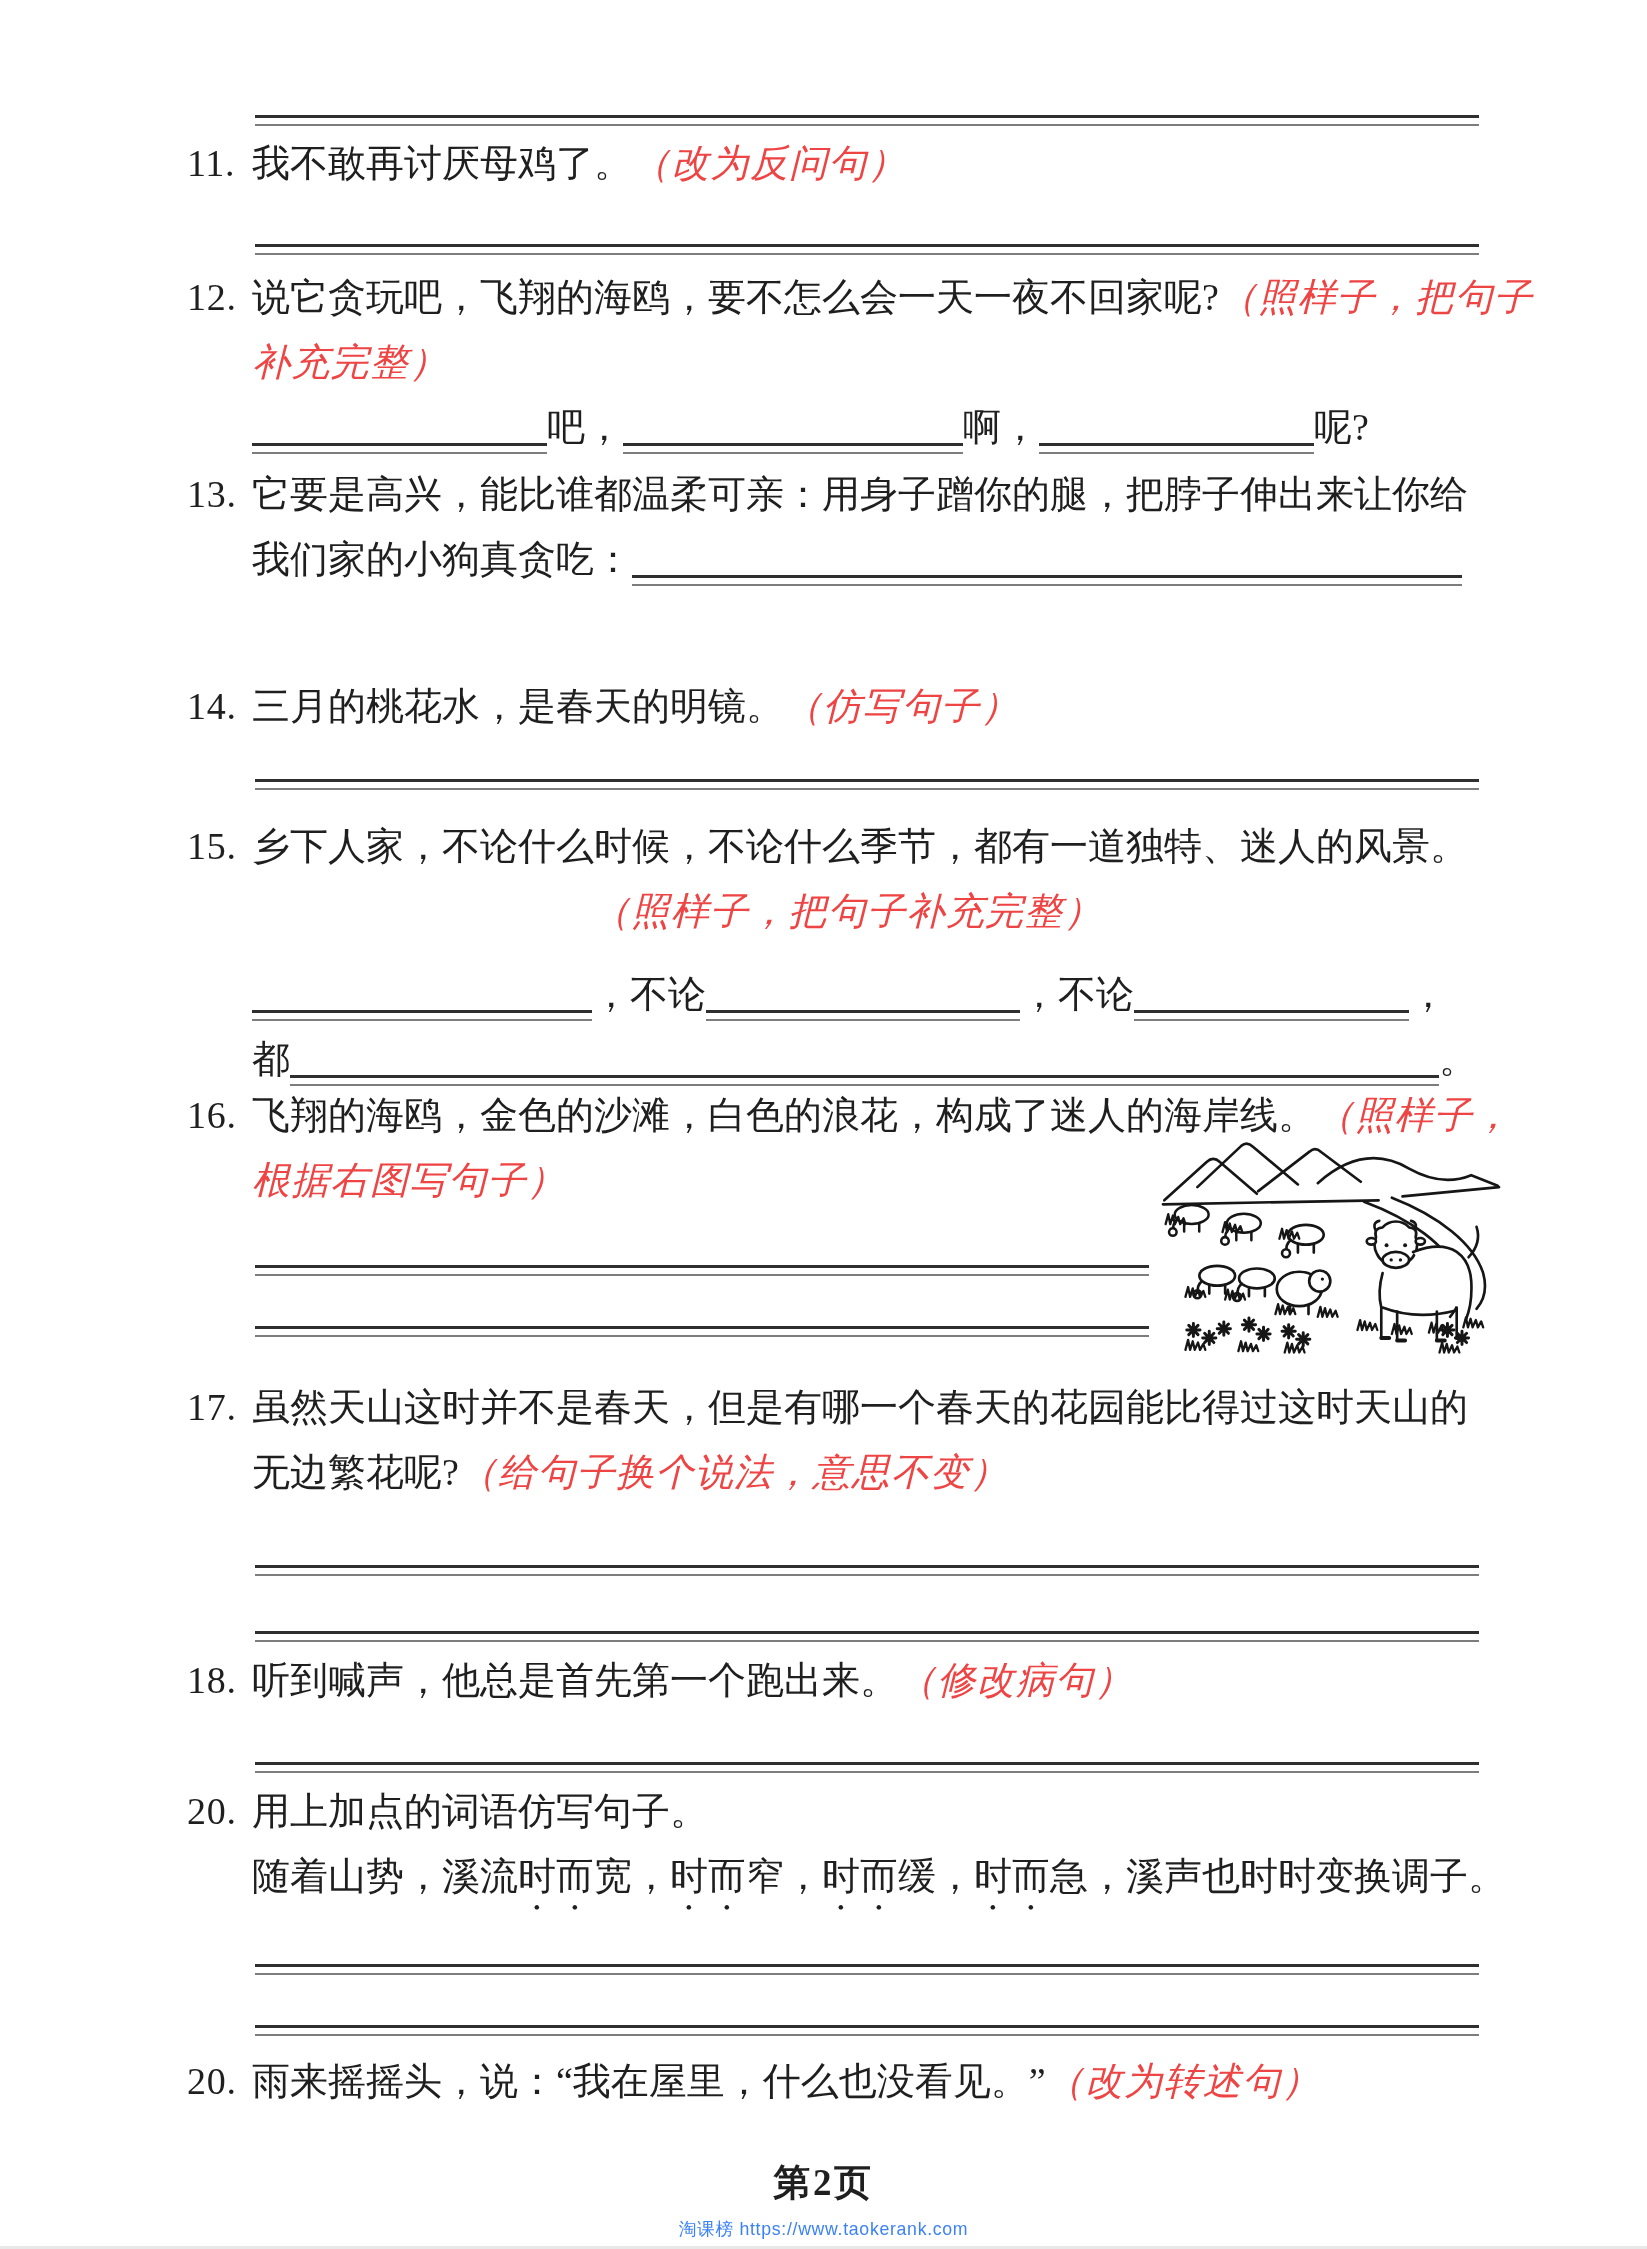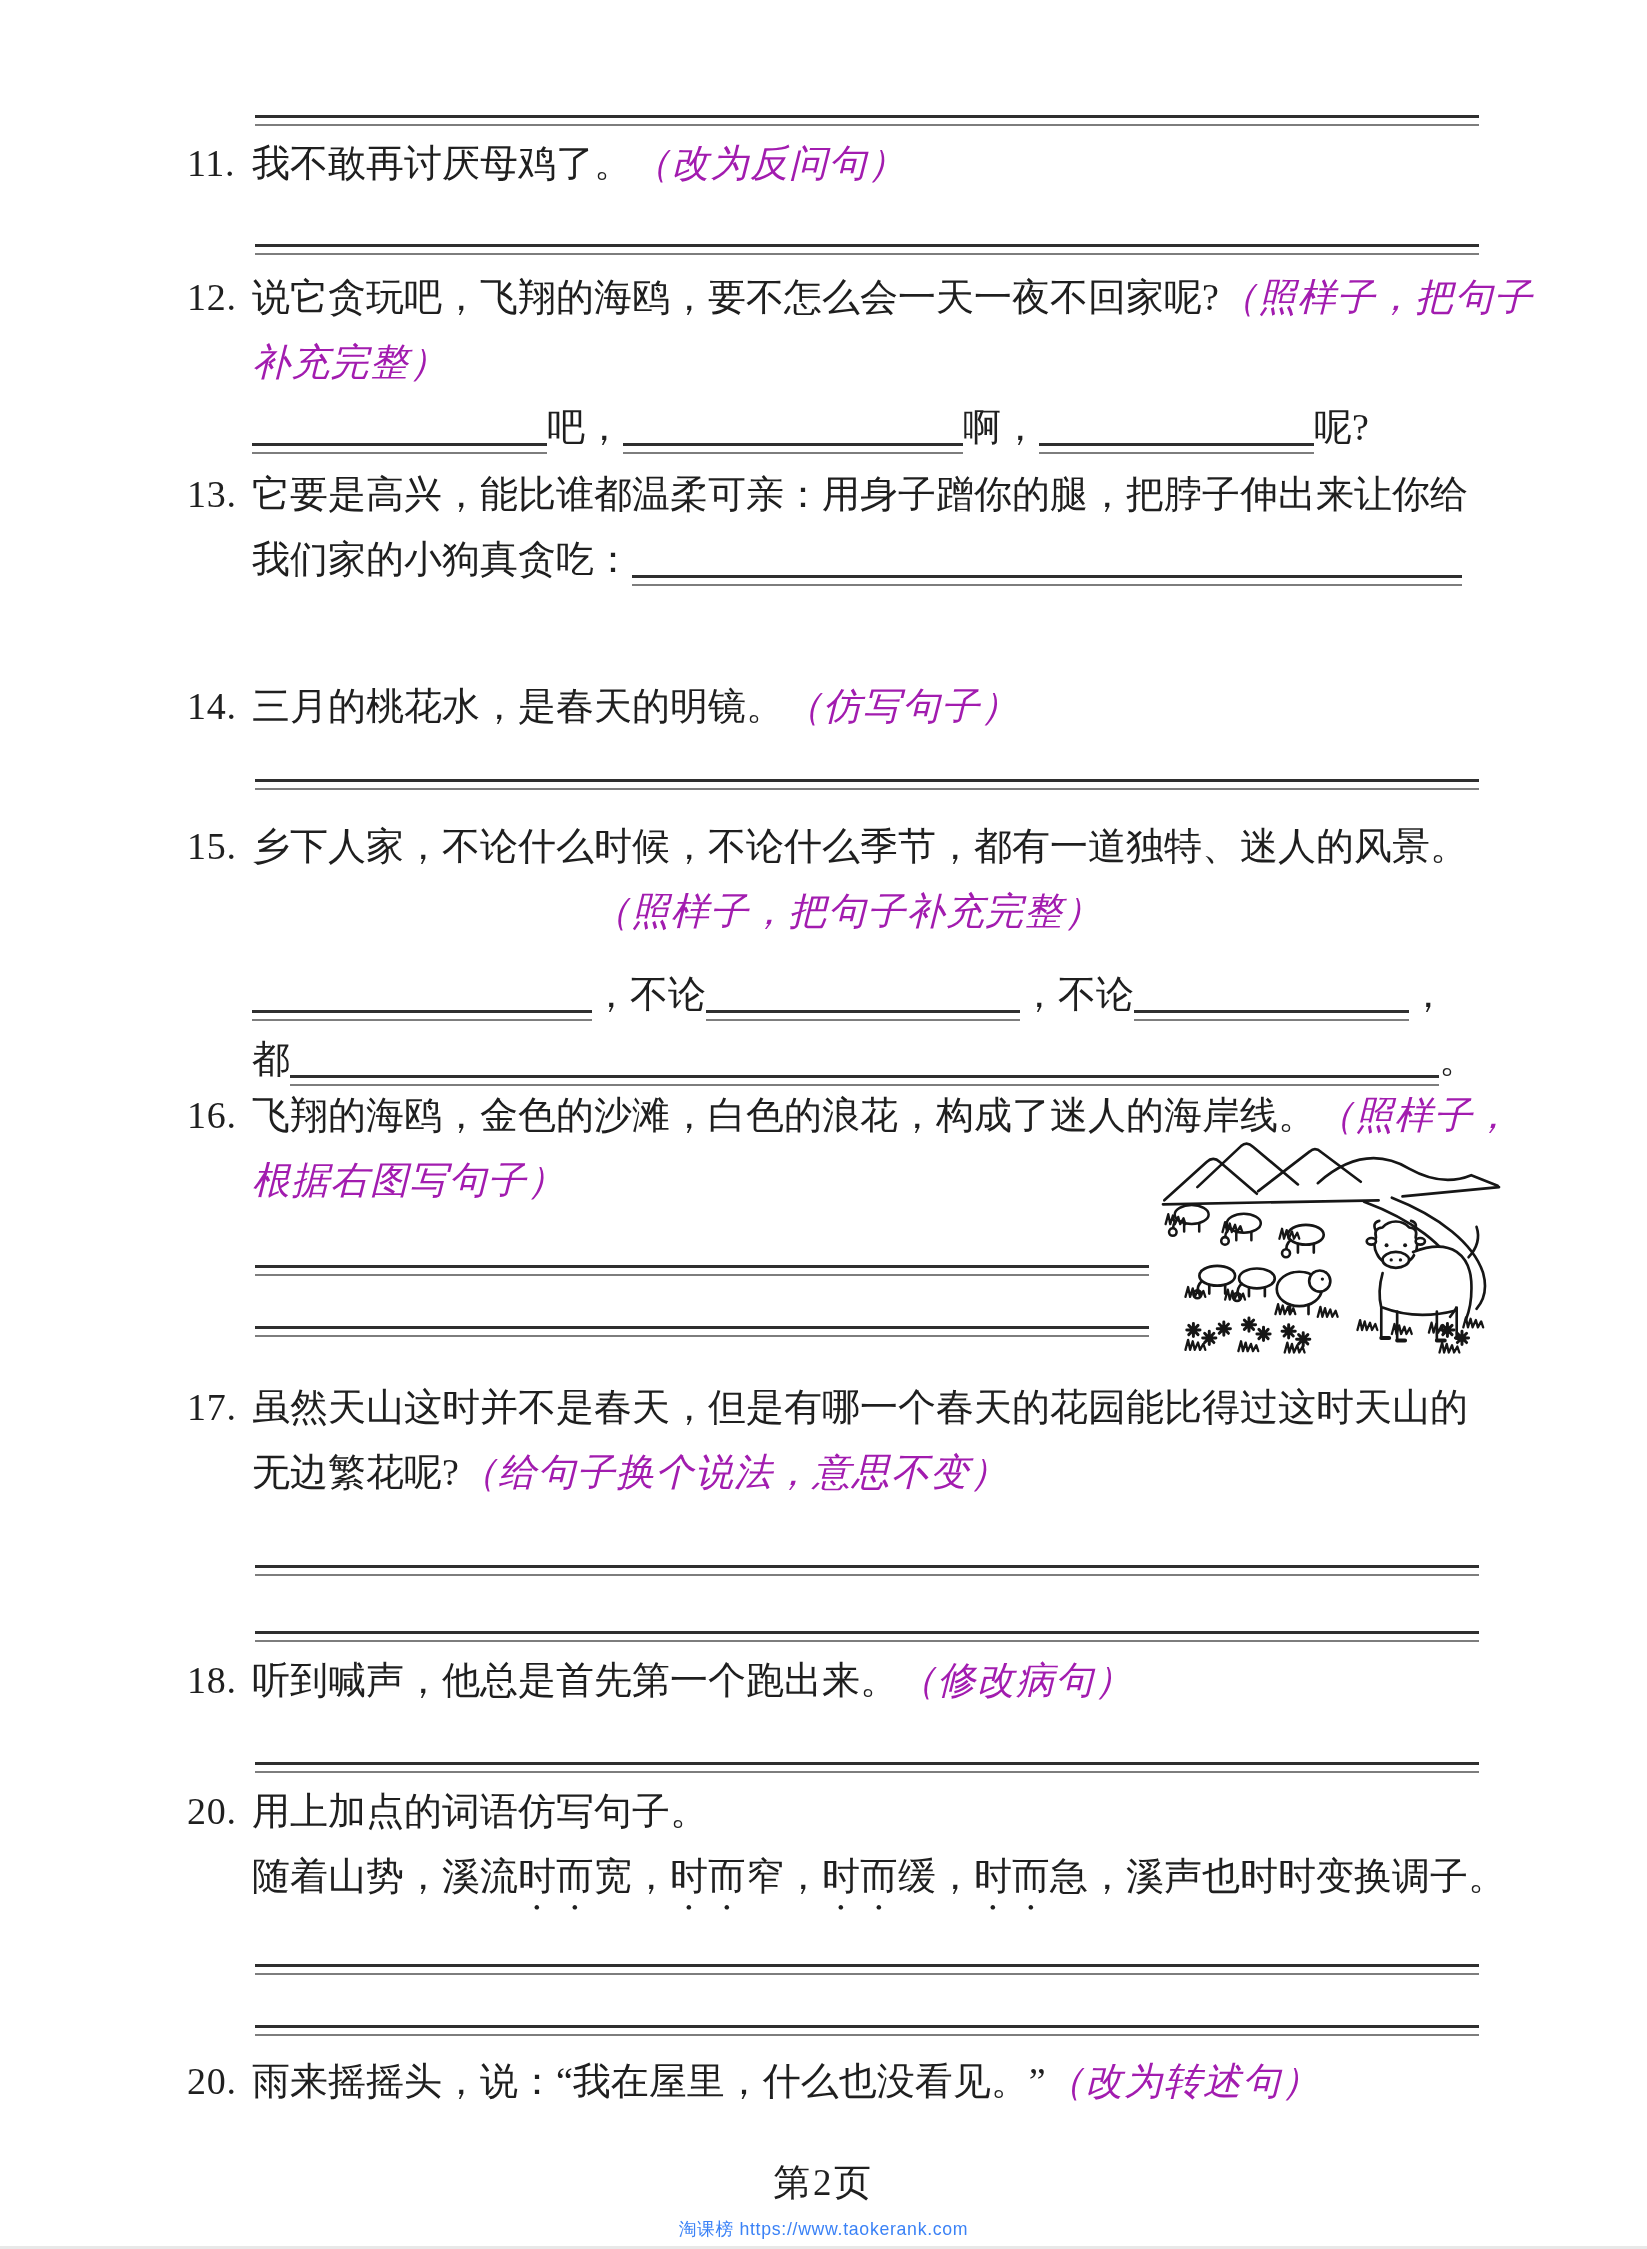--- a/index.html
+++ b/index.html
@@ -13,21 +13,21 @@
     line-height:65px;
     color:#1f1f1f;
     overflow:hidden;
   }
   
   .q{position:absolute;left:187px;right:168px;display:flex;align-items:flex-start;}
   .qnum{flex:none;width:65px;letter-spacing:0.7px;}
   .qbody{flex:1;min-width:0;}
   .qline{margin:0;}
   .nw{white-space:nowrap;}
-  .red{color:#a21caf;font-style:italic;letter-spacing:1.3px;}
+  .red{color:#ef4444;font-style:italic;letter-spacing:1.3px;}
   .ink{color:#1f1f1f;}
   
   .ansline{
     position:absolute;height:5.9px;
     border-top:3.9px solid #2f2f2f;
     border-bottom:2px solid #7d7d7d;
   }
   
   .blank{
     display:inline-block;height:6.5px;
@@ -41,21 +41,21 @@
   .em{
     -webkit-text-emphasis:filled dot #1f1f1f;
     -webkit-text-emphasis-position:under;
     text-emphasis:filled dot #1f1f1f;
     text-emphasis-position:under right;
   }
   .illu{position:absolute;left:1159px;top:1131px;width:344px;height:226px;}
   .illu svg{width:100%;height:100%;}
   .footer{
     position:absolute;left:0;top:2150px;width:100%;
-    text-align:center;font-weight:normal;font-size:37px;letter-spacing:2.6px;
+    text-align:center;font-weight:bold;font-size:37px;letter-spacing:2.6px;
   }
   .watermark{
     position:absolute;left:0;top:2219px;width:100%;
     text-align:center;
     font-family:"Liberation Sans","DejaVu Sans",sans-serif;
     font-size:17.7px;line-height:21px;color:#3b82f6;letter-spacing:0.7px;
   }
 </style>
 </head>
 <body>

